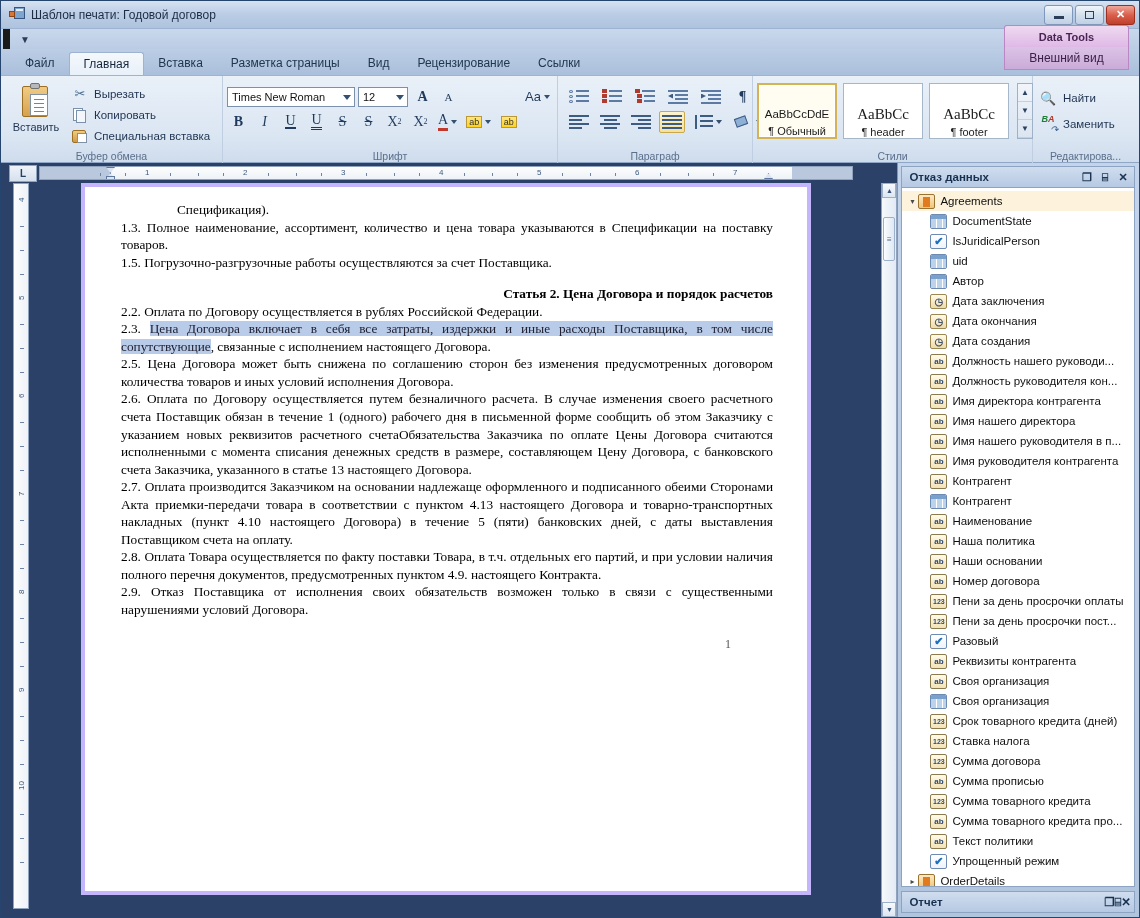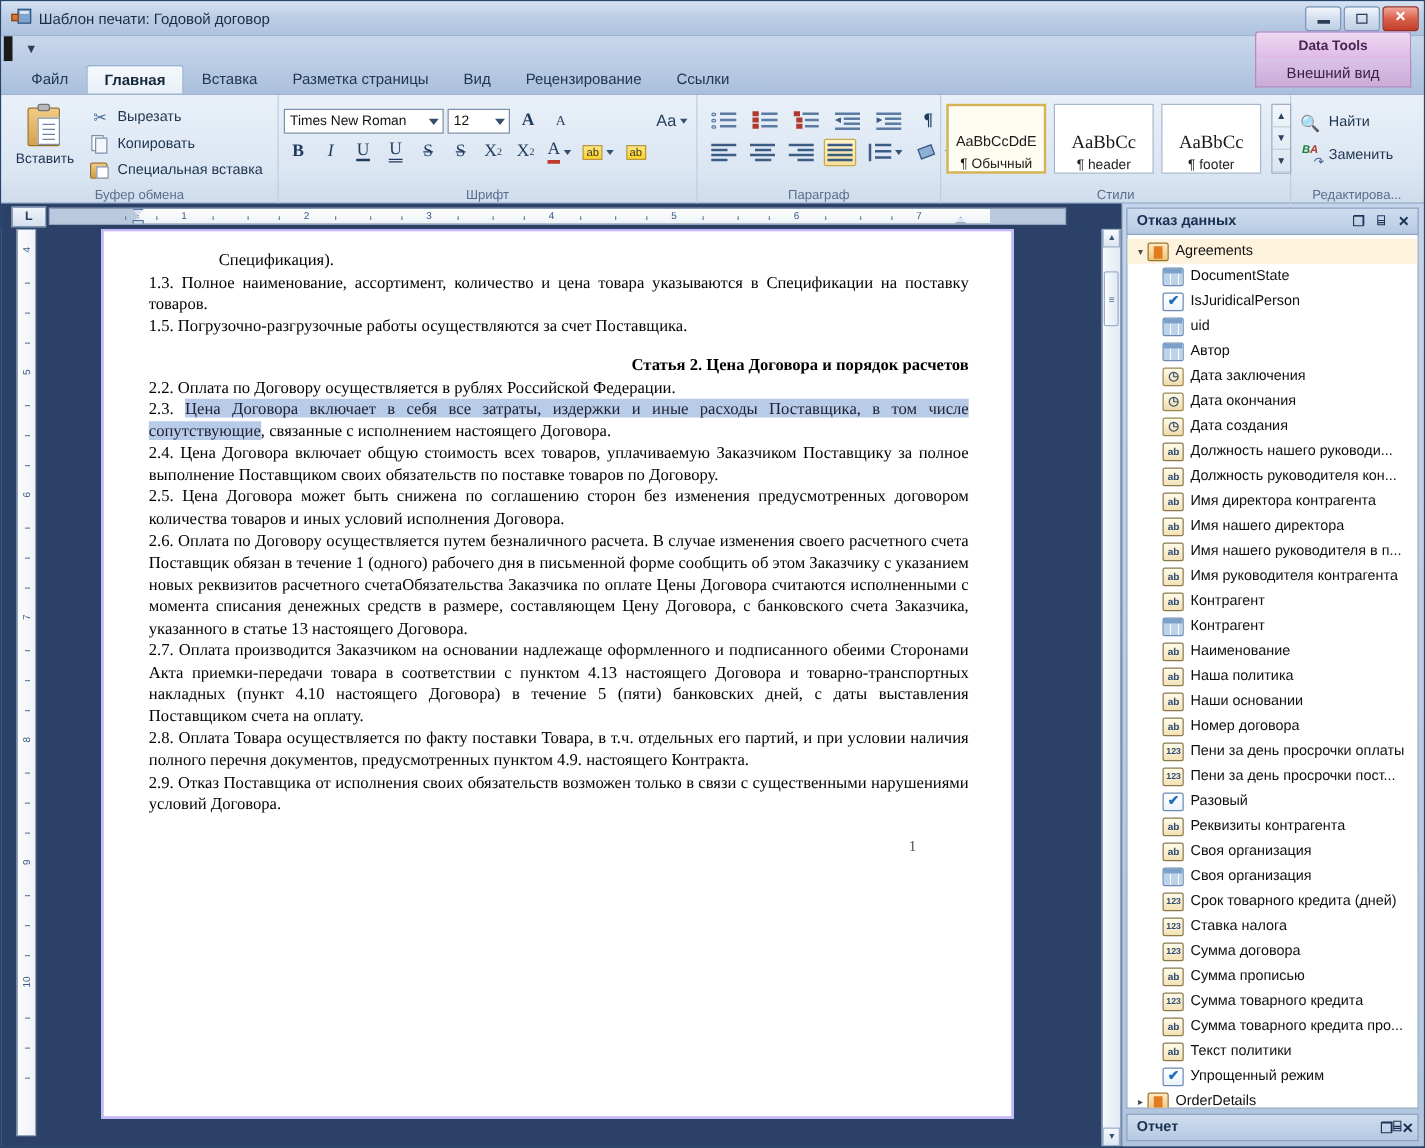--- a/index.html
+++ b/index.html
@@ -76,21 +76,21 @@
   .tab {
     height: 23px; line-height: 23px;
     padding: 0 14px;
     font-size: 12px; color: #21364f;
     border-radius: 3px 3px 0 0;
     white-space: nowrap;
   }
   .tab.active {
     background: linear-gradient(#f4f8fc, #e8f0f9);
     border: 1px solid #9db3d1; border-bottom: none;
-    font-weight: bold; color: #13263c;
+    font-weight: normal; color: #13263c;
   }
   .ctxgroup {
     position: absolute; right: 10px; top: -24px;
     width: 125px;
   }
   .ctxhdr {
     height: 22px; line-height: 22px;
     text-align: center;
     font-size: 11px; font-weight: bold; color: #4a2554;
     background: linear-gradient(#efd9f1, #dfb9e6);
@@ -302,21 +302,21 @@
     position: relative;
   }
   .vruler .num { position: absolute; left: 3px; font-size: 8px; color: #3d5b82;
     transform: rotate(-90deg); transform-origin: left top;}
   .vruler .tick { position: absolute; left: 6px; width: 4px; height: 1px; background: #6c85a6;}
 
   .page-scroll { flex: 1; position: relative; overflow: hidden; padding-left: 4px;}
   .page {
     position: absolute; left: 52px; top: 0; width: 730px; height: 712px;
     background: #fff;
-    border: 2px solid #c4b5fd;
+    border: 4px solid #c4b5fd;
     padding: 14px 34px 0 36px;
     font-family: "Liberation Serif", serif;
     font-size: 13.3px;
     color: #000;
     line-height: 1.32;
     overflow: hidden;
   }
   .vscroll {
     width: 16px; margin: 0 0 0 0;
     background: linear-gradient(to right,#f6f9fc,#e2eaf4);
@@ -801,21 +801,20 @@
 
         <div class="page-scroll">
           <div class="page">
             <div class="doc-para" style="padding-left:56px">Спецификация).</div>
             <div class="doc-para">1.3.    Полное    наименование,     ассортимент,   количество   и   цена   товара   указываются   в   Спецификации на поставку товаров.</div>
             <div class="doc-para">1.5. Погрузочно-разгрузочные работы осуществляются за счет Поставщика.</div>
             <div style="height:14px"></div>
             <div class="doc-para center">Статья 2.  Цена Договора и порядок расчетов</div>
             <div class="doc-para">2.2.  Оплата по Договору осуществляется в рублях Российской Федерации.</div>
             <div class="doc-para"><span>2.3.  </span><span class="hl-blue">Цена Договора включает в себя все затраты, издержки и иные расходы Поставщика, в том числе сопутствующие</span><span>, связанные с исполнением настоящего Договора.</span></div>
-            <div class="doc-para">2.4.  Цена Договора включает общую стоимость всех товаров, уплачиваемую Заказчиком Поставщику за полное выполнение Поставщиком своих обязательств по поставке товаров по Договору.</div>
             <div class="doc-para">2.5.  Цена  Договора  может  быть  снижена  по  соглашению  сторон  без  изменения предусмотренных договором количества товаров и иных условий исполнения Договора.</div>
             <div class="doc-para">2.6.  Оплата по Договору осуществляется путем безналичного расчета. В случае изменения своего расчетного счета Поставщик обязан в течение 1 (одного) рабочего дня в письменной форме  сообщить  об  этом  Заказчику  с  указанием  новых  реквизитов  расчетного счетаОбязательства  Заказчика  по  оплате  Цены  Договора  считаются  исполненными  с момента  списания  денежных  средств  в  размере,  составляющем  Цену  Договора,  с банковского счета Заказчика, указанного в статье 13 настоящего Договора.</div>
             <div class="doc-para">2.7.  Оплата   производится   Заказчиком   на   основании   надлежаще   оформленного   и подписанного обеими Сторонами Акта приемки-передачи товара в соответствии с пунктом 4.13  настоящего  Договора  и  товарно-транспортных  накладных  (пункт  4.10  настоящего Договора) в течение 5 (пяти) банковских дней, с даты выставления Поставщиком счета на оплату.</div>
             <div class="doc-para">2.8.  Оплата Товара осуществляется по факту поставки Товара, в т.ч. отдельных его партий, и  при  условии  наличия  полного  перечня  документов,  предусмотренных  пунктом  4.9. настоящего Контракта.</div>
             <div class="doc-para">2.9.  Отказ  Поставщика  от  исполнения  своих  обязательств  возможен  только  в  связи  с существенными нарушениями условий Договора.</div>
             <div class="pagenum">1</div>
           </div>
         </div>
 
         <div class="vscroll">

